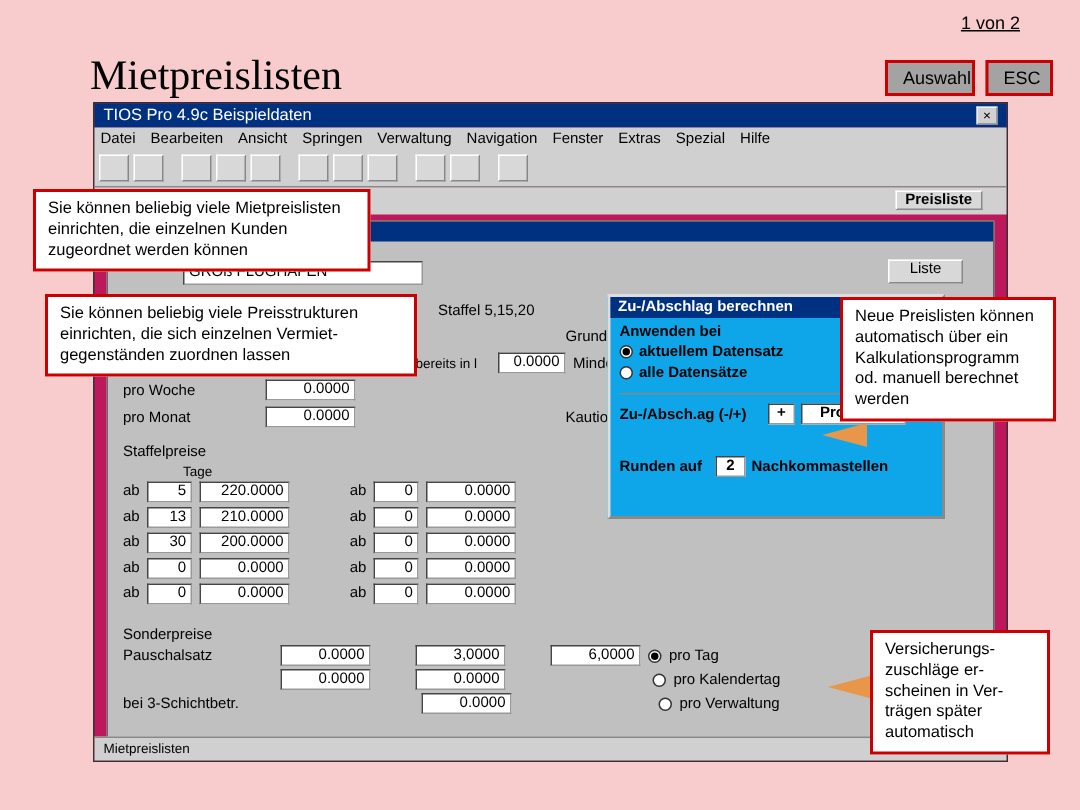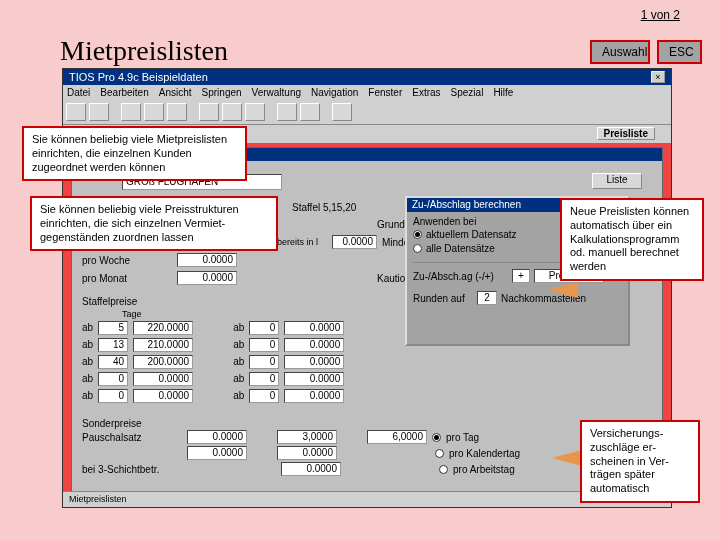--- a/index.html
+++ b/index.html
@@ -3,42 +3,42 @@
 <meta charset="utf-8">
 <style>
   * { box-sizing: border-box; margin: 0; padding: 0; }
   body { width: 720px; height: 540px; background: #f8cccc; font-family: Arial, sans-serif; font-size: 11px; position: relative; overflow: hidden; }
   .page-num { position: absolute; top: 8px; right: 40px; font-size: 12px; text-decoration: underline; }
   .title { position: absolute; top: 35px; left: 60px; font-family: "Times New Roman", serif; font-size: 28px; }
   .btn-top { position: absolute; top: 40px; border: 2px solid #c00; background: #a3a3a3; padding: 3px 10px; font-size: 12px; text-align: center; }
   .btn-auswahl { right: 70px; width: 60px; }
   .btn-esc { right: 18px; width: 45px; }
   .vertical-label { position: absolute; left: 10px; top: 280px; font-family: "Times New Roman", serif; font-size: 22px; transform: rotate(-90deg); transform-origin: center; width: 200px; text-align: center; }
-  .app-window { position: absolute; top: 68px; left: 62px; width: 610px; height: 440px; background: #ef4444; border: 1px solid #333; }
+  .app-window { position: absolute; top: 68px; left: 62px; width: 610px; height: 440px; background: #be185d; border: 1px solid #333; }
   .title-bar { background: #003080; color: #fff; padding: 2px 6px; font-size: 11px; display: flex; justify-content: space-between; }
   .menu-bar { background: #d0d0d0; padding: 2px 4px; font-size: 10px; display: flex; gap: 10px; }
   .toolbar { background: #d0d0d0; padding: 3px; display: flex; gap: 3px; border-bottom: 1px solid #888; }
   .tool-btn { width: 20px; height: 18px; background: #d8d8d8; border: 1px solid #888; border-top-color: #fff; border-left-color: #fff; }
   .tool-sep { width: 6px; }
   .tab-row { background: #d0d0d0; padding: 2px 6px; font-size: 10px; font-weight: bold; }
   .inner { position: absolute; top: 78px; left: 8px; right: 8px; bottom: 6px; background: #c0c0c0; border: 1px solid #666; }
   .inner-title { background: #003080; color: #fff; padding: 1px 6px; font-size: 10px; }
   .dropdown { position: absolute; top: 26px; left: 50px; width: 160px; height: 16px; background: #fff; border: 1px inset #999; font-size: 10px; padding: 1px 3px; }
   .liste-btn { position: absolute; top: 25px; right: 20px; width: 50px; height: 16px; background: #d8d8d8; border: 1px solid #888; border-top-color: #fff; border-left-color: #fff; font-size: 10px; text-align: center; }
   .form-section { position: absolute; top: 54px; left: 10px; right: 10px; }
   .form-row { display: flex; align-items: center; height: 18px; font-size: 10px; gap: 5px; }
   .lbl { width: 90px; }
   .fld { width: 60px; height: 14px; background: #fff; border: 1px inset #999; text-align: right; padding: 0 3px; font-size: 10px; }
   .fld-blue { background: #003080; color: #fff; }
   .staffel { position: absolute; top: 148px; left: 10px; right: 10px; }
   .staffel-head { font-size: 10px; margin-bottom: 2px; }
   .staffel-row { display: flex; align-items: center; height: 17px; gap: 5px; font-size: 10px; }
   .sonder { position: absolute; top: 270px; left: 10px; right: 10px; }
   .sonder-row { display: flex; align-items: center; height: 16px; gap: 5px; font-size: 10px; }
-  .dialog { position: absolute; top: 196px; left: 405px; width: 225px; height: 150px; background: #a3a3a3; border: 2px outset #ddd; font-size: 10px; }
+  .dialog { position: absolute; top: 196px; left: 405px; width: 225px; height: 150px; background: #0ea5e9; border: 2px outset #ddd; font-size: 10px; font-weight: bold; }
   .dlg-title { background: #003080; color: #fff; padding: 1px 5px; display: flex; justify-content: space-between; }
   .dlg-body { padding: 4px 6px; }
   .dlg-radio { display: flex; align-items: center; gap: 4px; font-size: 10px; height: 14px; }
   .dlg-btn { position: absolute; right: 6px; width: 62px; height: 16px; background: #d8d8d8; border: 1px solid #888; border-top-color: #fff; border-left-color: #fff; font-size: 9px; text-align: center; }
   .callout { position: absolute; background: #fff; border: 2px solid #c00; padding: 5px 8px; font-size: 11px; line-height: 1.25; z-index: 50; }
   .callout-1 { top: 126px; left: 22px; width: 225px; }
   .callout-2 { top: 196px; left: 30px; width: 248px; }
   .callout-3 { top: 198px; left: 560px; width: 144px; }
   .callout-4 { top: 420px; left: 580px; width: 120px; }
   .arrow { position: absolute; width: 0; height: 0; z-index: 49; }
@@ -150,21 +150,21 @@
           <span>ab</span>
           <span class="fld" style="width:30px">13</span>
           <span class="fld">210.0000</span>
           <span style="width:30px"></span>
           <span>ab</span>
           <span class="fld" style="width:30px">0</span>
           <span class="fld">0.0000</span>
         </div>
       <div class="staffel-row">
           <span>ab</span>
-          <span class="fld" style="width:30px">40</span>
+          <span class="fld" style="width:30px">30</span>
           <span class="fld">200.0000</span>
           <span style="width:30px"></span>
           <span>ab</span>
           <span class="fld" style="width:30px">0</span>
           <span class="fld">0.0000</span>
         </div>
       <div class="staffel-row">
           <span>ab</span>
           <span class="fld" style="width:30px">0</span>
           <span class="fld">0.0000</span>
@@ -205,21 +205,21 @@
         <span class="radio-dot"></span>
         <span>pro Kalendertag</span>
       </div>
       <div class="sonder-row">
         <span style="width:100px">bei 3-Schichtbetr.</span>
         <span style="width:64px"></span>
         <span style="width:20px"></span>
         <span class="fld">0.0000</span>
         <span style="width:88px"></span>
         <span class="radio-dot"></span>
-        <span>pro Arbeitstag</span>
+        <span>pro Verwaltung</span>
       </div>
     </div>
   </div>
 
   <div class="status-bar">
     <span>Mietpreislisten</span>
     <span>NUM</span>
   </div>
 </div>
 
@@ -237,21 +237,21 @@
     <div class="dlg-radio">
         <span class="radio-dot"></span>
         <span>alle Datensätze</span>
       </div>
     <div style="height:8px;border-bottom:1px solid #888;margin-bottom:6px"></div>
     <div class="dlg-radio">
         <span style="width:95px">Zu-/Absch.ag (-/+)</span>
         <span class="fld" style="width:18px;text-align:center">+</span>
         <span class="fld" style="width:70px">Prozent 1.0</span>
       </div>
-    <div class="dlg-radio" style="margin-top:8px">
+    <div class="dlg-radio" style="margin-top:21px">
         <span style="width:60px">Runden auf</span>
         <span class="fld" style="width:20px;text-align:center">2</span>
         <span>Nachkommastellen</span>
       </div>
   </div>
   <div class="dlg-btn" style="top:20px">Berechnen</div>
   <div class="dlg-btn" style="top:42px">Schließen</div>
 </div>
 
 <div class="callout callout-1">Sie können beliebig viele Mietpreis­listen einrichten, die einzelnen Kunden zugeordnet werden können</div>

